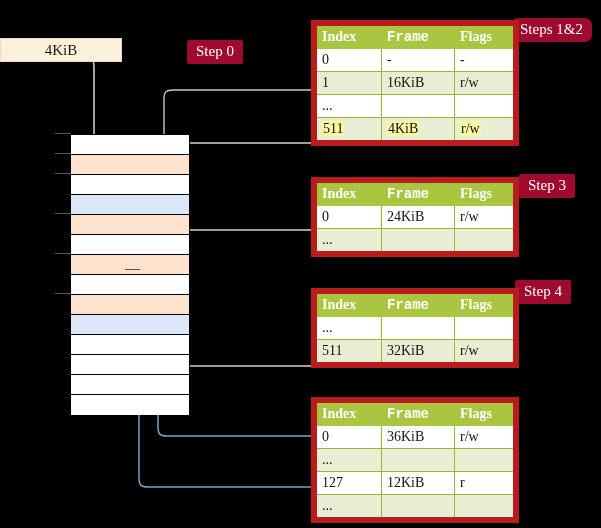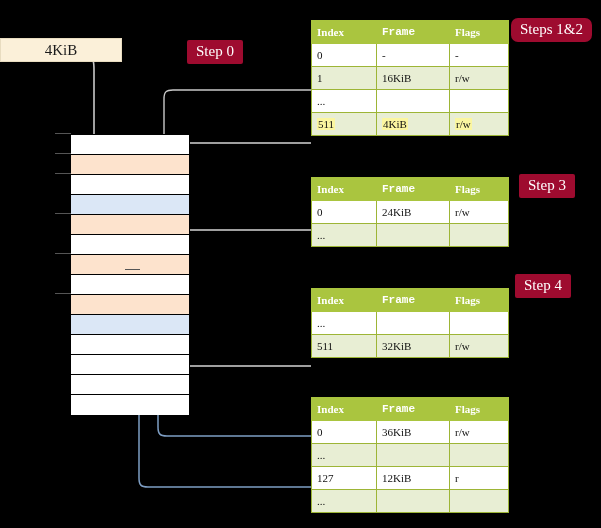--- a/index.html
+++ b/index.html
@@ -24,22 +24,22 @@
           border:1.5px solid #000;box-sizing:border-box;background:#fff;}
   .memrow{box-sizing:border-box;border-bottom:1.5px solid #000;width:100%;}
   .memrow:last-child{border-bottom:none;}
   .mem-white{background:#ffffff;}
   .mem-orange{background:#fde3cd;}
   .mem-blue{background:#dbe7f6;}
   .tick{position:absolute;height:0;border-top:1.5px solid #555;width:15px;left:-16px;}
 
   
   .ptable{position:absolute;border-collapse:collapse;
-          border:1px solid #b91c1c;background:#0f766e;
-          font-size:11px;color:#111;}
+          border:6px solid #b91c1c;background:#0f766e;
+          font-size:14px;color:#111;}
   .ptable td,.ptable th{border:1px solid #9db536;
           padding:2px 5px 3px 5px;text-align:left;height:17px;
           white-space:nowrap;vertical-align:middle;}
   .ptable th{background:#aac53f;color:#ffffff;font-weight:bold;
           border:1px solid #aac53f;}
   .ptable .ci{width:54px;}
   .ptable .cf{width:62px;font-family:Liberation Mono, monospace;}
   .ptable .cg{width:48px;}
   tr.alt td{background:#e8eed4;}
   tr.plain td{background:#ffffff;}
@@ -96,21 +96,21 @@
     </g>
   </svg>
 
   <div class="srcbox" style="left:0;top:38px;width:120px;height:22px;">
     <span>4KiB</span>
   </div>
 
   <div class="badge" style="left:187px;top:40px;">Step 0</div>
   <div class="badge" style="left:511px;top:18px;border-radius:7px;">Steps 1&amp;2</div>
   <div class="badge" style="left:519px;top:158px;margin-top:16px;">Step 3</div>
-  <div class="badge" style="left:515px;top:274px;">Step 4</div>
+  <div class="badge" style="left:515px;top:280px;">Step 4</div>
 
   <div id="memcol">
     <div class="memrow mem-white" style="height:20px;">
         <div class="tick" style="position:absolute;left:54px;top:134px;"></div>
       </div>
     <div class="memrow mem-orange" style="height:20px;"></div>
     <div class="memrow mem-white" style="height:20px;"></div>
     <div class="memrow mem-blue" style="height:20px;"></div>
     <div class="memrow mem-orange" style="height:20px;"></div>
     <div class="memrow mem-white" style="height:20px;"></div>

